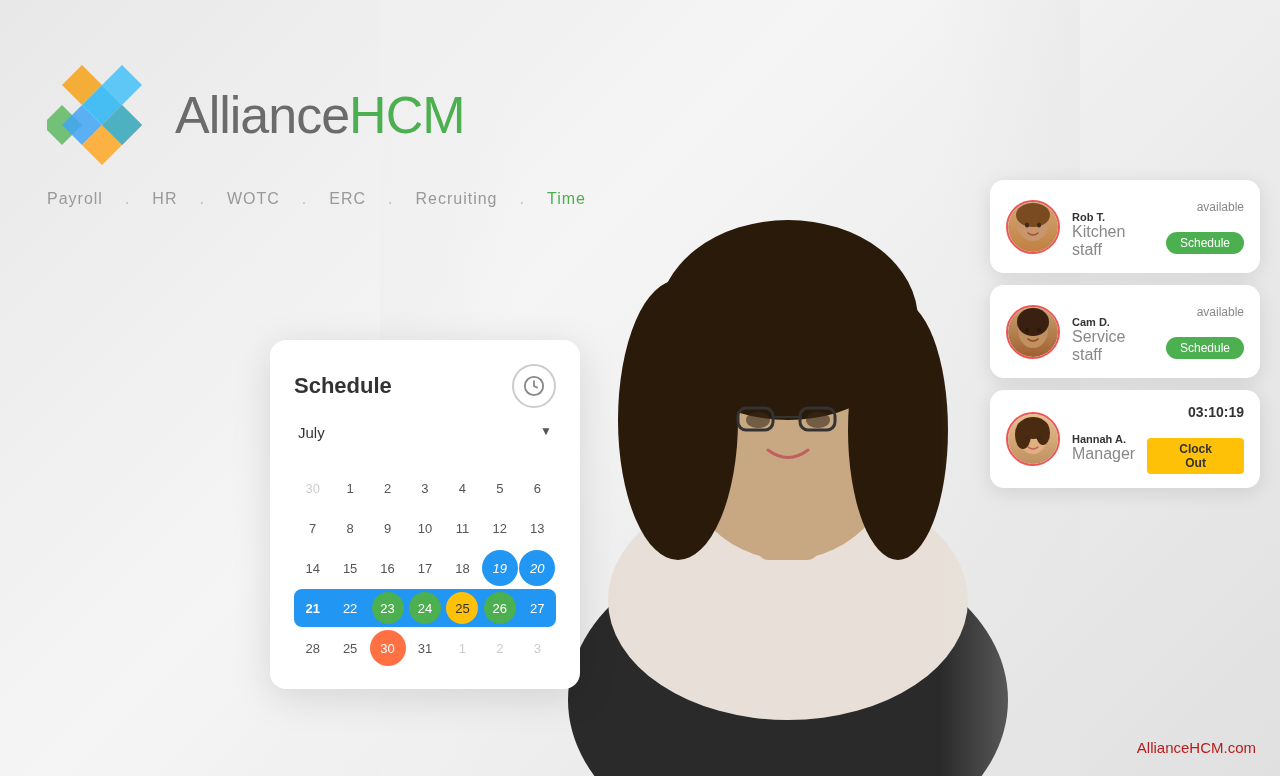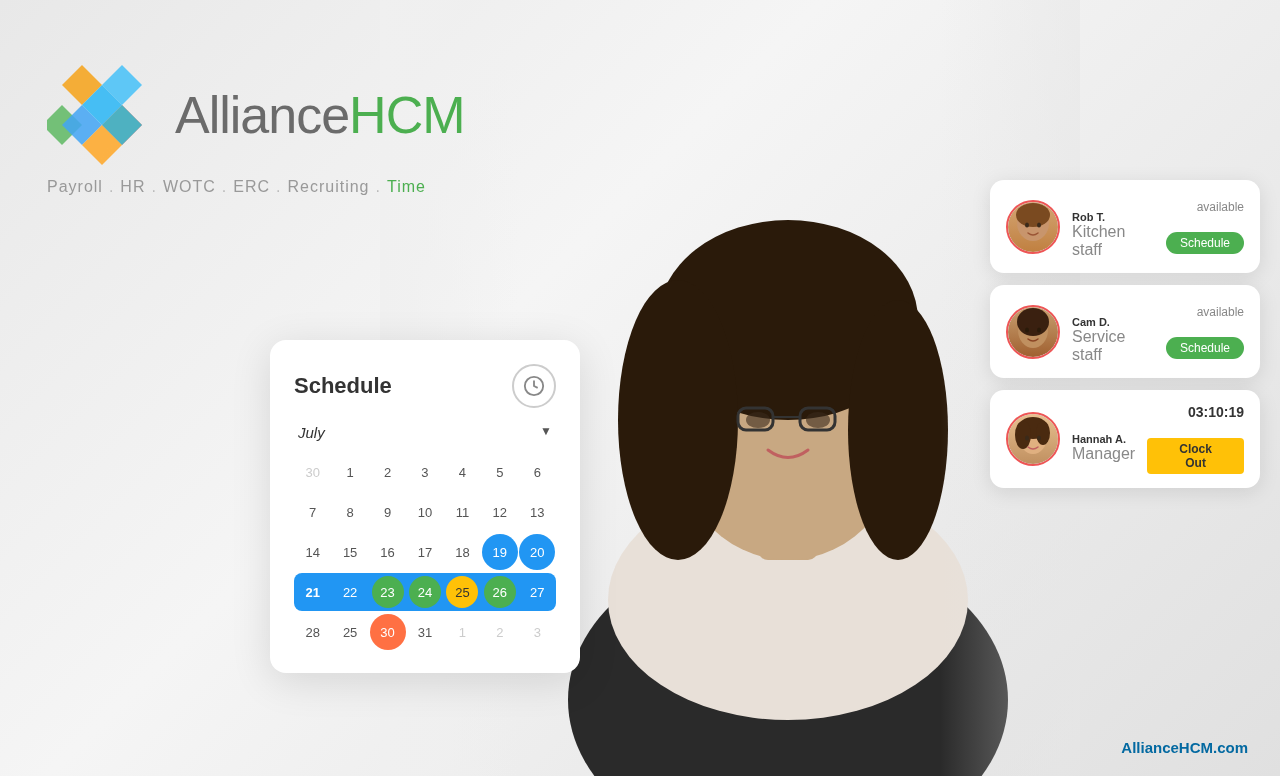--- a/index.html
+++ b/index.html
@@ -60,27 +60,27 @@
       letter-spacing: -1px;
     }
     .logo-text .alliance {
       color: #6b6b6b;
     }
     .logo-text .hcm {
       color: #4caf50;
     }
 
     .tagline {
-      margin-top: 8px;
+      margin-top: 20px;
       font-size: 16px;
       color: #888;
       letter-spacing: 1px;
       display: flex;
       align-items: center;
-      gap: 4px;
+      gap: 20px;
     }
     .tagline span { color: #999; }
     .tagline .time-highlight { color: #4caf50; }
     .tagline .dot { color: #bbb; margin: 0 2px; }
 
     
     .schedule-card {
       position: absolute;
       left: 270px;
       top: 340px;
@@ -113,23 +113,22 @@
       display: flex;
       align-items: center;
       justify-content: center;
       color: #888;
       font-size: 22px;
     }
 
     .month-row {
       display: flex;
       justify-content: space-between;
-      margin-bottom: 12px;
+      margin-bottom: 28px;
       padding: 0 4px;
-      font-style: italic;
     }
 
     .month-label {
       font-size: 15px;
       color: #333;
       font-weight: 500;
     }
 
     .month-chevron {
       color: #555;
@@ -244,24 +243,24 @@
       padding: 4px 22px;
       font-size: 12px;
       cursor: pointer;
       font-weight: 600;
     }
 
     
     .footer-url {
       position: absolute;
       bottom: 20px;
-      right: 32px;
+      right: 24px;
       font-size: 15px;
-      color: #0369a1;
-      font-weight: 700;
+      color: #b91c1c;
+      font-weight: 400;
       z-index: 10;
     }
 
     
     .cal-wrapper {
       width: 100%;
     }
 
     .cal-day {
       width: 36px;
@@ -270,21 +269,21 @@
       align-items: center;
       justify-content: center;
       font-size: 13px;
       border-radius: 50%;
       margin: 1px auto;
       cursor: pointer;
       color: #555;
     }
 
     .cal-day.muted { color: #ccc; }
-    .cal-day.blue-bg { background: #2196f3; color: white; border-radius: 50%; }
+    .cal-day.blue-bg { background: #2196f3; color: white; border-radius: 50%; font-style: italic; }
     .cal-day.green-bg { background: #4caf50; color: white; border-radius: 50%; }
     .cal-day.orange-bg { background: #ff7043; color: white; border-radius: 50%; }
 
     .week-highlight-row {
       display: grid;
       grid-template-columns: repeat(7, 1fr);
       background: #2196f3;
       border-radius: 8px;
       margin: 2px 0;
     }

